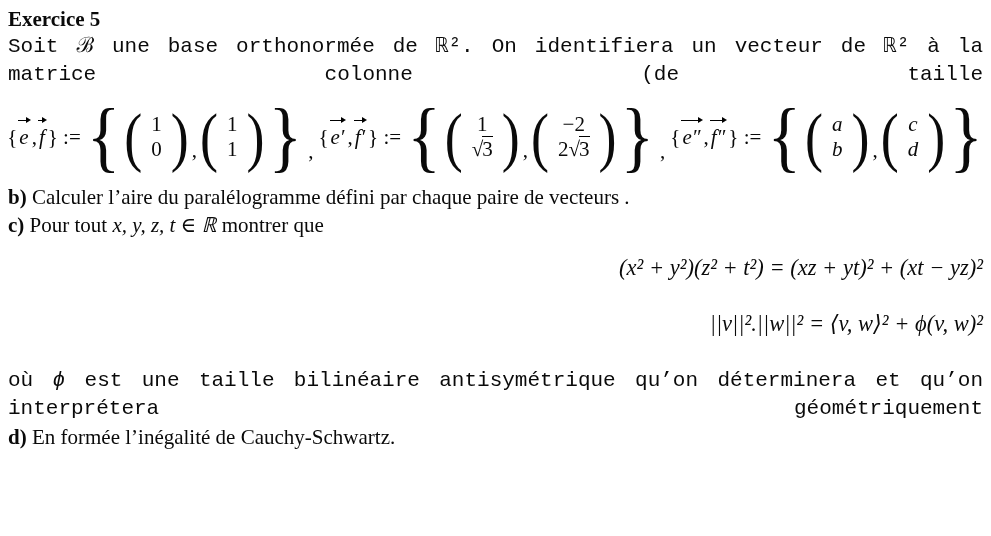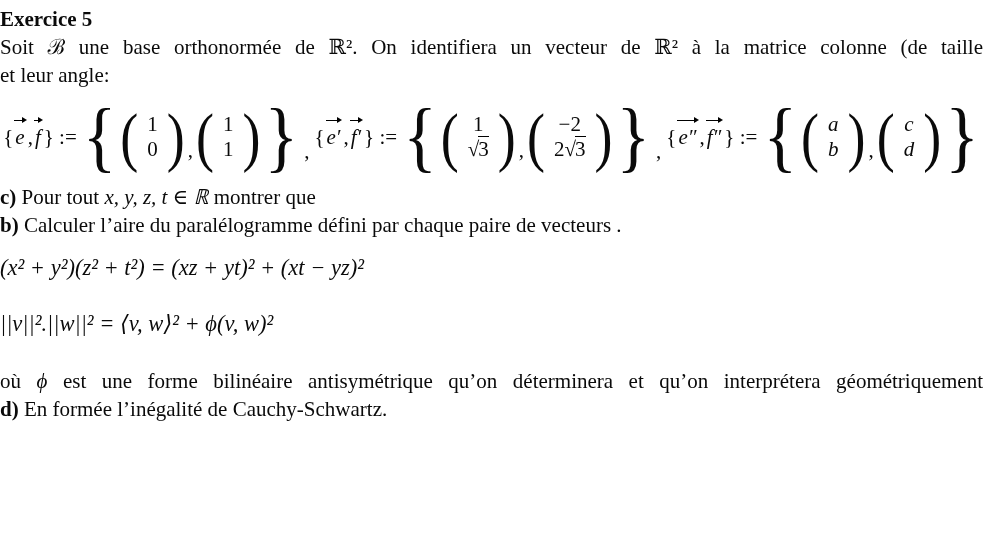--- a/index.html
+++ b/index.html
@@ -1,58 +1,57 @@
 <!DOCTYPE html>
 <html><head>
 <meta charset="utf-8">
 <style>
   html,body{margin:0;padding:0;background:#e9e9e9;}
   .page{
     width:991px;height:536px;background:#ffffff;color:#0a0a0a;
     font-family:"Liberation Serif","DejaVu Serif",serif;
     font-size:21px;line-height:28px;
-    padding:5px 8px 0 0;box-sizing:border-box;overflow:hidden;
+    padding:5px 8px 0 8px;box-sizing:border-box;overflow:hidden;
   }
   .title{font-weight:bold;}
   .plabel{font-weight:bold;}
-  .just{text-align:justify;text-align-last:justify;}
+  .just{text-align:justify;text-align-last:justify;font-family:Liberation Mono, monospace;}
   .it{font-style:italic;}
   
   .display{display:flex;align-items:center;justify-content:center;height:84px;margin:6px 0 4px 0;}
   .grp{display:inline-flex;align-items:center;}
   .lhs{white-space:pre;margin-right:5px;display:inline-flex;align-items:center;}
   .vec{position:relative;display:inline-block;font-style:italic;padding:0 1px;margin:0 2px 0 1px;}
   .vec::before{content:"";position:absolute;left:0;right:4px;top:-3px;border-top:1.4px solid #000;}
   .vec::after{content:"";position:absolute;right:-1px;top:-6px;width:0;height:0;
               border-left:5px solid #000;border-top:3px solid transparent;border-bottom:3px solid transparent;}
   .bigbrace{display:inline-block;font-size:70px;line-height:1;transform:scaleY(1.12);margin:0 1px;}
   .bigparen{display:inline-block;font-size:54px;line-height:1;transform:scaleY(1.22);}
   .mat{display:inline-flex;align-items:center;margin:0 3px;}
   .col{display:flex;flex-direction:column;align-items:center;justify-content:center;
        padding:0 9px;line-height:25px;}
   .cell{display:block;text-align:center;white-space:nowrap;}
   .msep{display:inline-block;transform:translateY(13px);}
   .gsep{display:inline-block;transform:translateY(14px);margin:0 5px;}
   .ovl{border-top:1.4px solid #000;}
   .rad{margin-right:-1px;}
   
-  .eq{text-align:left;font-style:italic;font-size:22.5px;line-height:30px;}
+  .eq{text-align:right;font-style:italic;font-size:22.5px;line-height:30px;}
   .eq-identity{margin:14px 0 26px 0;}
   .eq-norms{margin:26px 0 28px 0;}
 </style>
 </head>
 <body>
 
 <div class="page">
 
   <div class="title">Exercice 5</div>
 
   <div class="just">Soit ℬ une base orthonormée de ℝ². On identifiera un vecteur de ℝ² à la matrice colonne (de taille</div>
 
-  <div>et leur angle:</div>
 
   <div class="display">
 
     <span class="grp">
       <span class="lhs"><span>{</span><span class="vec"><span>e</span></span><span>,</span><span class="vec"><span>f</span></span><span>} :=</span></span>
       <span class="bigbrace">{</span>
       <span class="mat">
         <span class="bigparen">(</span>
         <span class="col">
           <span class="cell">1</span>
@@ -118,33 +117,33 @@
           <span class="cell it">d</span>
         </span>
         <span class="bigparen">)</span>
       </span>
       <span class="bigbrace">}</span>
     </span>
 
   </div>
 
   <div>
-    <span class="plabel">c)</span><span> Pour tout </span><span class="it">x, y, z, t ∈ ℝ</span><span> montrer que</span>
+    <span class="plabel">b)</span><span> Calculer l’aire du paralélogramme défini par chaque paire de vecteurs .</span>
   </div>
 
   <div>
-    <span class="plabel">b)</span><span> Calculer l’aire du paralélogramme défini par chaque paire de vecteurs .</span>
+    <span class="plabel">c)</span><span> Pour tout </span><span class="it">x, y, z, t ∈ ℝ</span><span> montrer que</span>
   </div>
 
   <div class="eq eq-identity">(x² + y²)(z² + t²) = (xz + yt)² + (xt − yz)²</div>
 
 
   <div class="eq eq-norms">||v||².||w||² = ⟨v, w⟩² + ϕ(v, w)²</div>
 
   <div class="just">
-    <span>où </span><span class="it">ϕ</span><span> est une forme bilinéaire antisymétrique qu’on déterminera et qu’on interprétera géométriquement</span>
+    <span>où </span><span class="it">ϕ</span><span> est une taille bilinéaire antisymétrique qu’on déterminera et qu’on interprétera géométriquement</span>
   </div>
 
   <div>
     <span class="plabel">d)</span><span> En formée l’inégalité de Cauchy-Schwartz.</span>
   </div>
 
 </div>
 
 </body></html>

